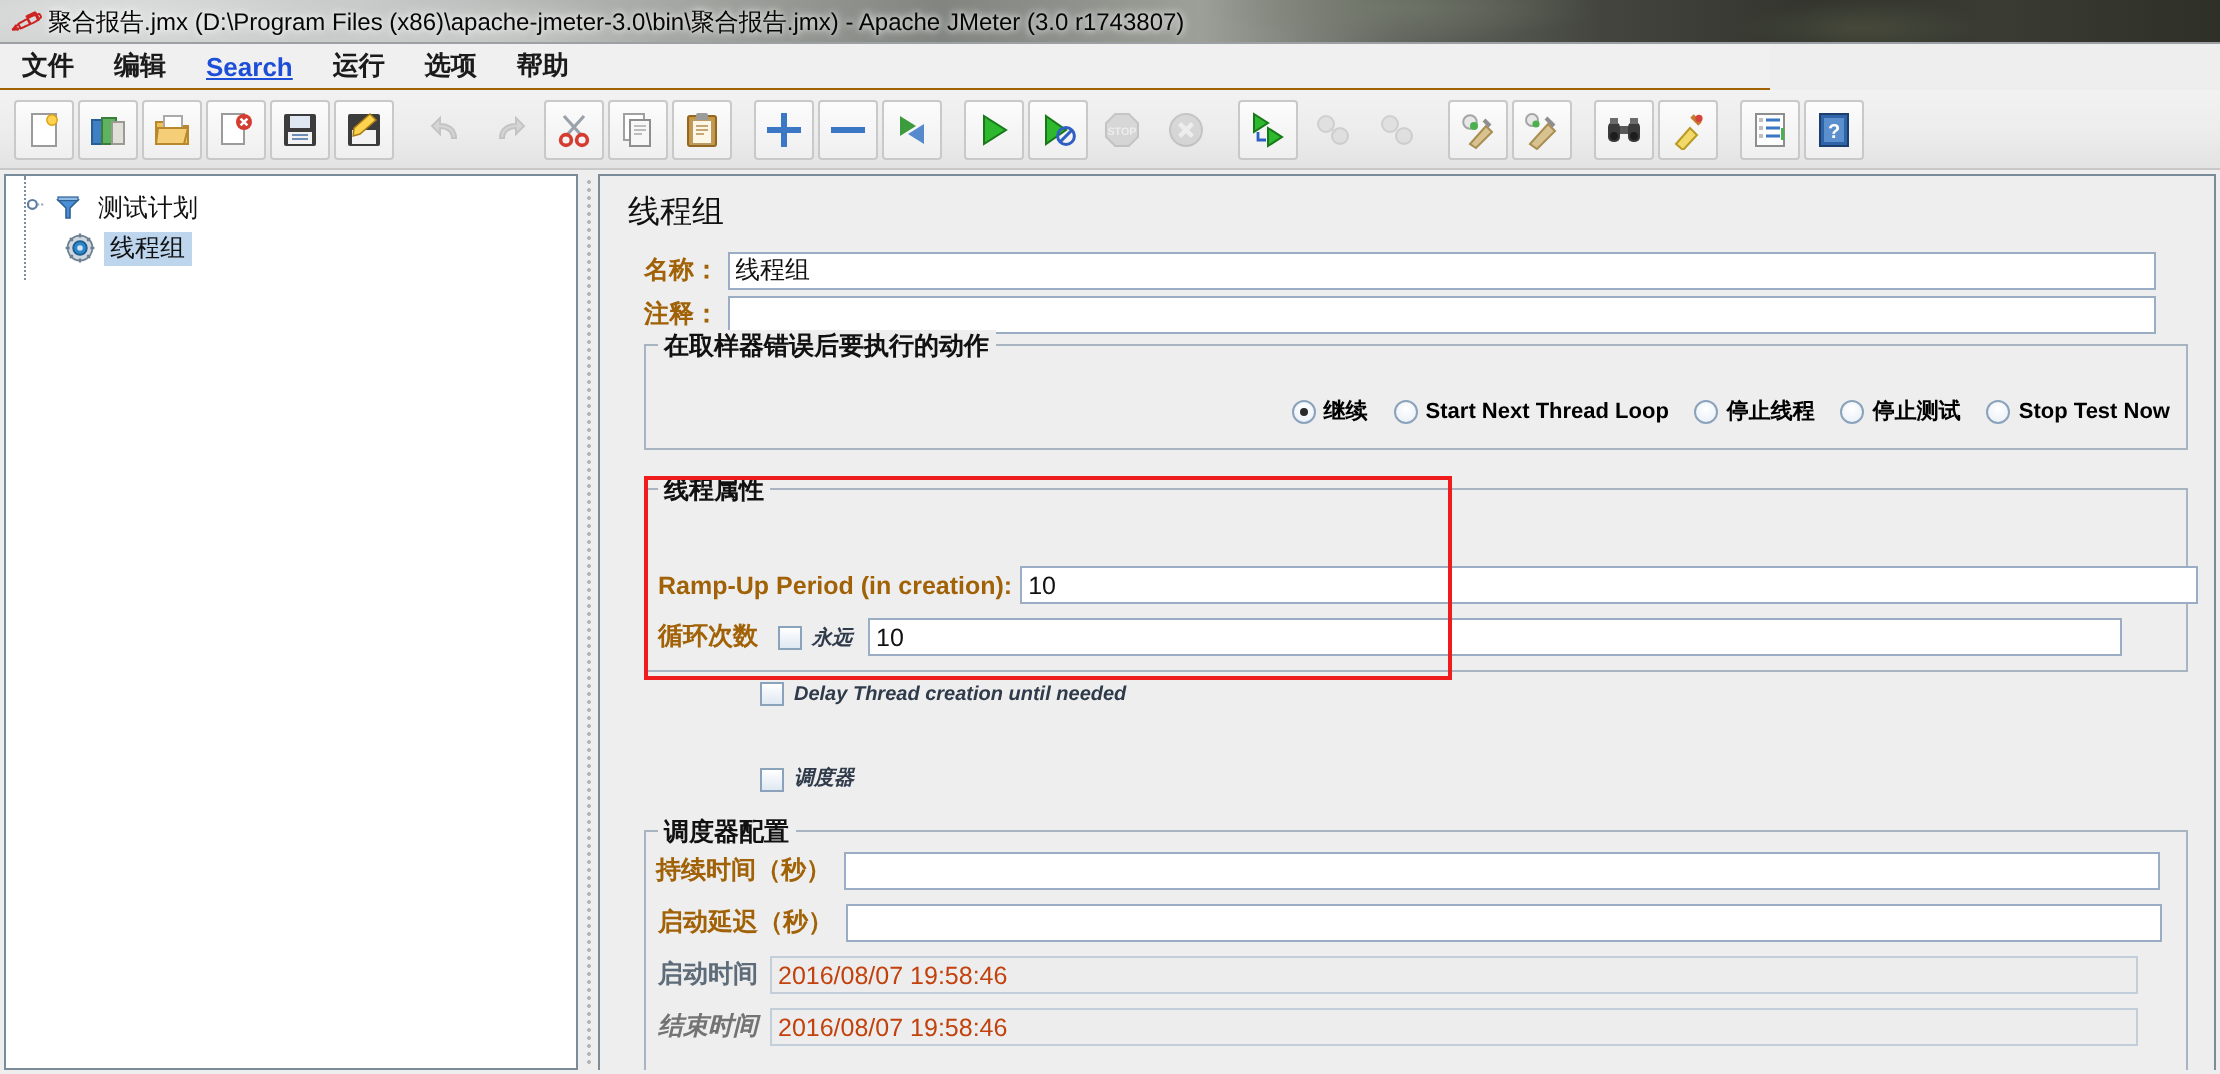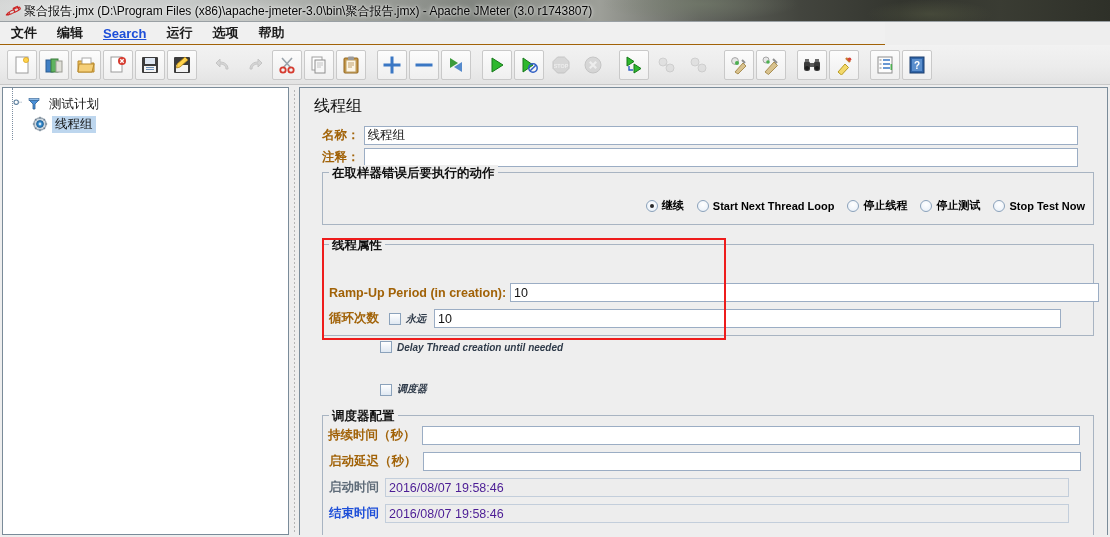--- a/index.html
+++ b/index.html
@@ -126,21 +126,21 @@
   .field-row { position: absolute; display: flex; align-items: center; }
   .field-label {
     font-size: 12.5px; font-weight: bold; color: #a16207; white-space: nowrap;
   }
   .txt {
     border: 1px solid #9badc4; background: #ffffff;
     height: 19px; font-size: 12.5px; color: #111;
     padding: 0 3px; line-height: 17px; font-family: "Liberation Sans", sans-serif;
     outline: none;
   }
-  .txt.disabled { background: #ededed; border-color: #c3cedb; color: #4c1d95; }
+  .txt.disabled { background: #ededed; border-color: #c3cedb; color: #c2410c; }
 
   
   .groupbox {
     position: absolute; border: 1px solid #a8b4c2; background: transparent;
   }
   .groupbox > .gb-title {
     position: absolute; left: 6px; top: -8px; background: #eeeeee;
     padding: 0 3px; font-size: 12.5px; font-weight: bold; color: #111;
     white-space: nowrap;
   }
@@ -542,21 +542,21 @@
         <div class="field-label">启动延迟（秒）</div>
         <input class="txt" style="margin-left: 6px; width: 658px;" value="">
       </div>
 
       <div class="field-row" style="left:6px; top:62px;">
         <div class="field-label" style="color:#5e6b78;">启动时间</div>
         <input class="txt disabled" style="margin-left: 6px; width: 684px;" disabled="" value="2016/08/07 19:58:46">
       </div>
 
       <div class="field-row" style="left:6px; top:88px;">
-        <div class="field-label" style="color:#1d4ed8;">结束时间</div>
+        <div class="field-label" style="color:#737373;font-style:italic;">结束时间</div>
         <input class="txt disabled" style="margin-left: 6px; width: 684px;" disabled="" value="2016/08/07 19:58:46">
       </div>
     </div>
 
   </div>
 
   <div class="bottom-strip"></div>
 </div>
 
 </body></html>

